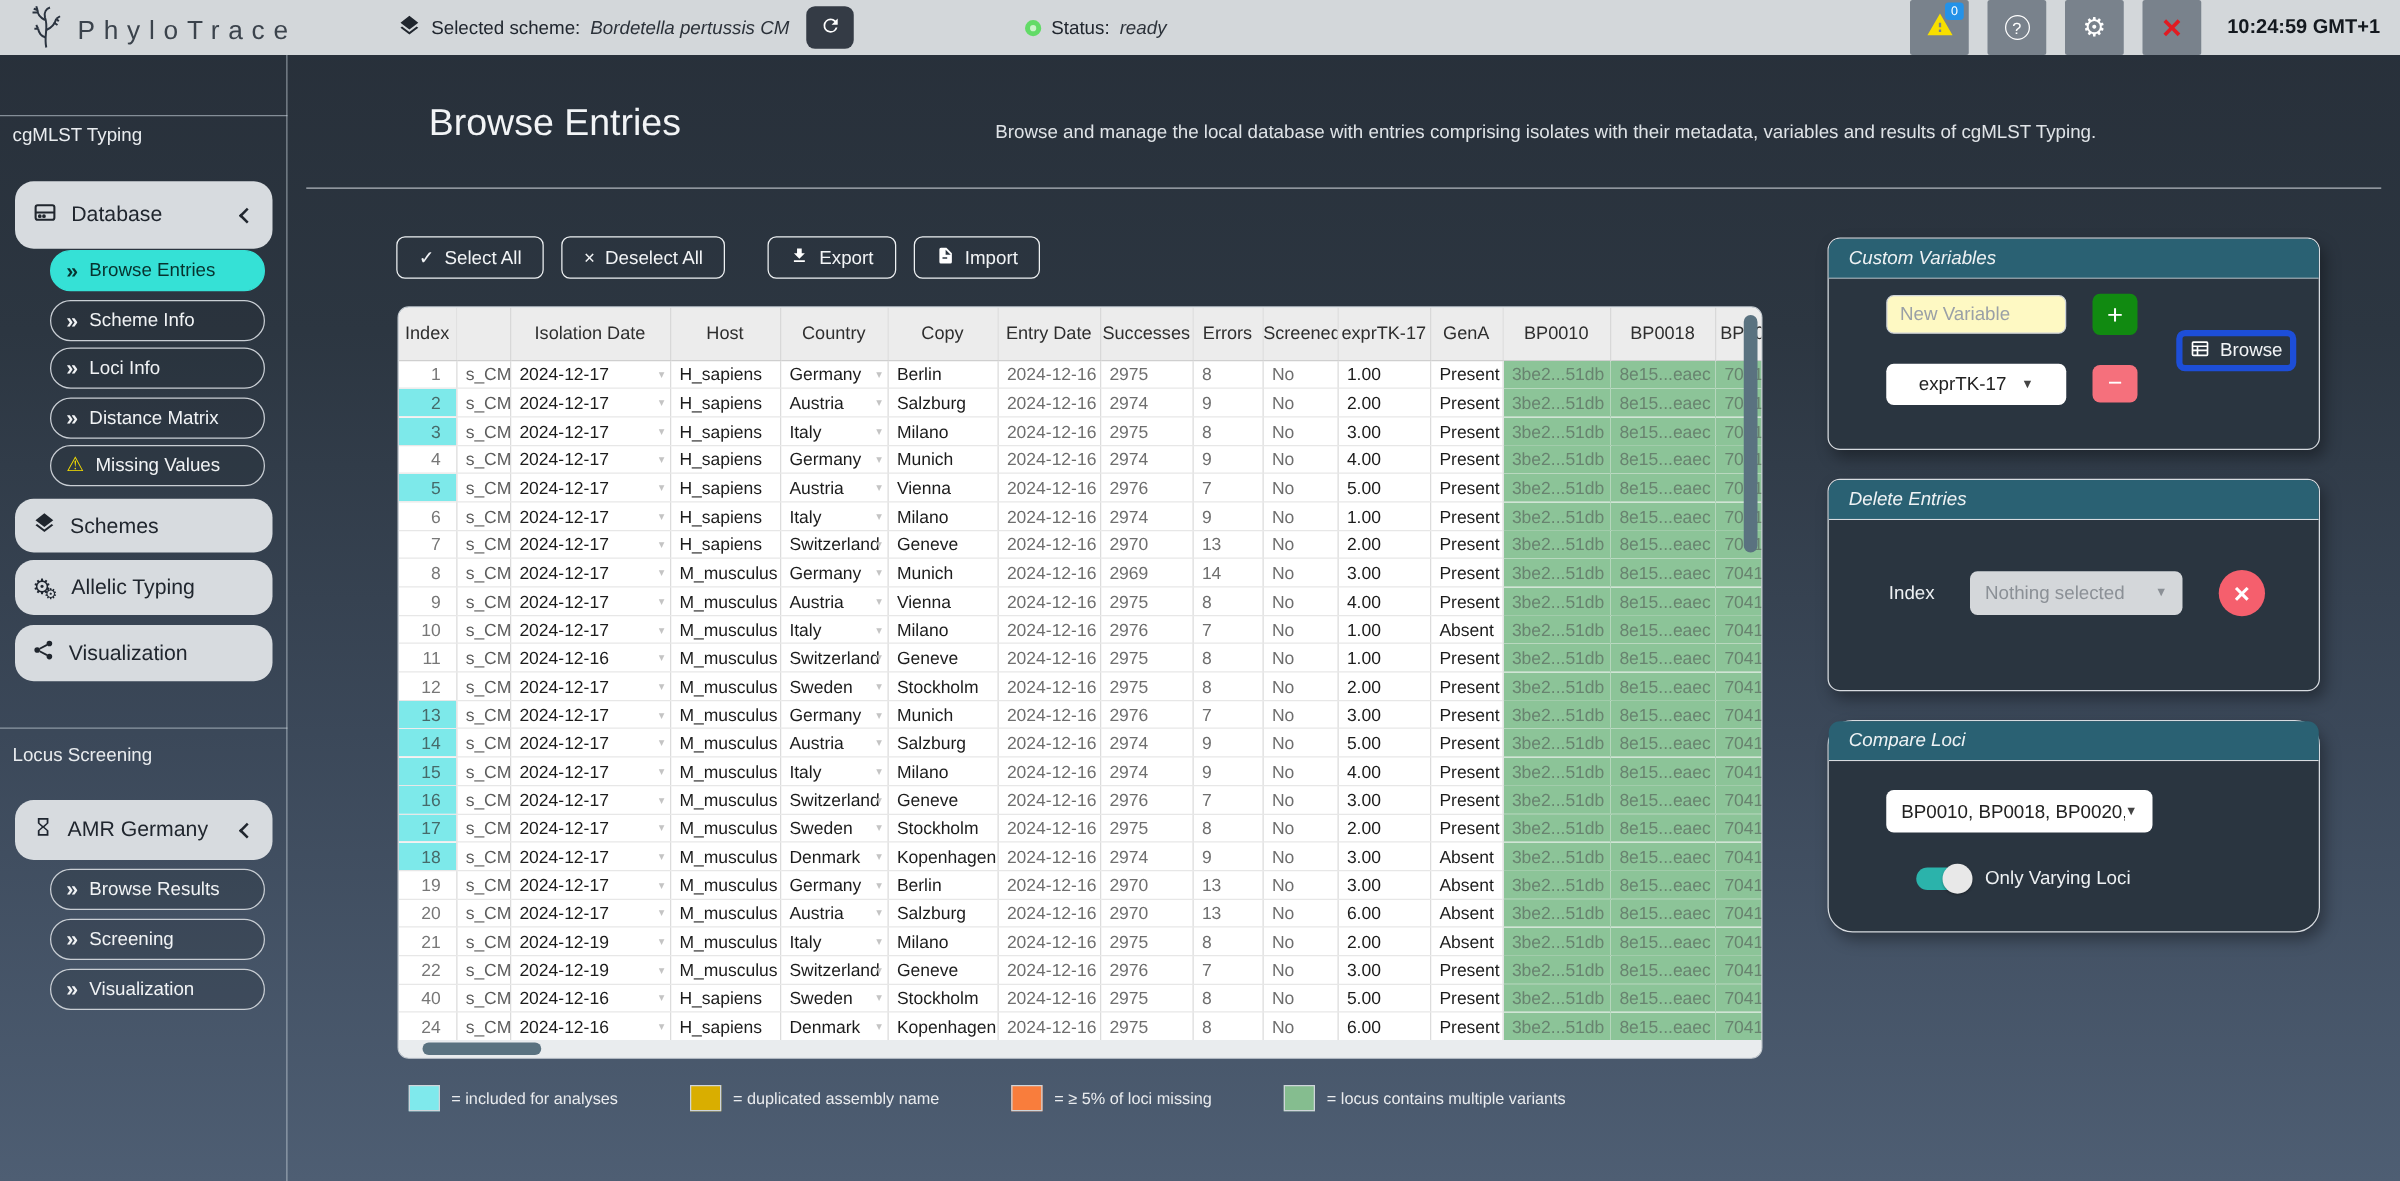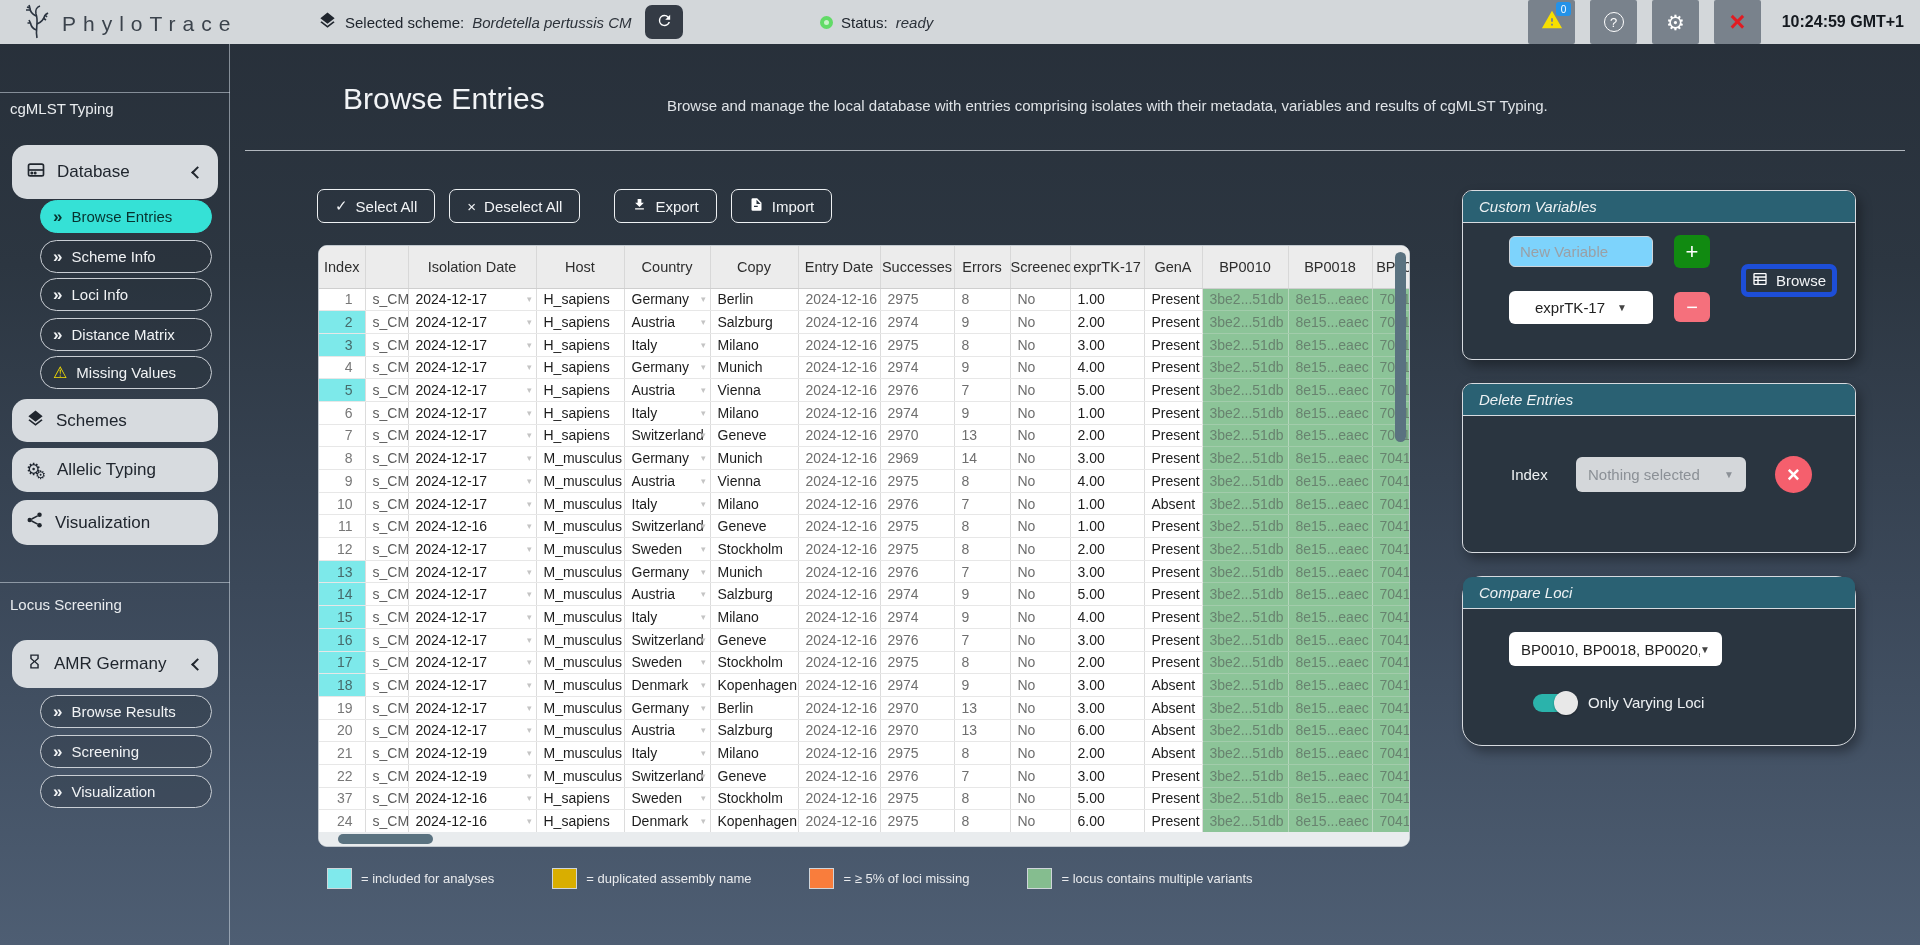--- a/index.html
+++ b/index.html
@@ -36,21 +36,21 @@
   .sb-group-btn .grow { flex:1; }
   .chev-left { width:9px; height:9px; border-left:2.5px solid #20262e; border-top:2.5px solid #20262e; transform:rotate(-45deg); }
   .sb-sub { position:absolute; left:40px; width:172px; height:33px; border:1px solid #c9ced4; border-radius:17px; display:flex; align-items:center; padding:0 12px; gap:9px; color:#f1f3f5; font-size:15px; background:rgba(34,42,52,0.25); cursor:pointer; }
   .sb-sub.active { background:#35e1d6; border-color:#35e1d6; color:#07332f; }
   .dbl-chev { font-size:17px; line-height:1; font-weight:bold; }
   .warn-tri-small { color:#f7df00; font-size:16px; line-height:1; }
 
   
   .main { position:absolute; top:44px; left:230px; right:0; bottom:0; }
   .page-title { position:absolute; left:113px; top:38px; font-size:30px; color:#f2f4f6; font-weight:400; }
-  .page-subtitle { position:absolute; left:437px; top:53px; width:1010px; font-size:15px; color:#dfe3e7; }
+  .page-subtitle { position:absolute; left:437px; top:53px; width:1010px; font-size:15px; color:#dfe3e7;text-align:right; }
   .head-divider { position:absolute; left:15px; right:15px; top:106px; border-top:1px solid rgba(223,228,233,0.75); }
 
   .toolbar { position:absolute; left:87px; top:145px; display:flex; }
   .tool-btn { height:34px; border:1px solid #eef1f3; border-radius:7px; background:transparent; color:#f2f4f6; font-size:15px; display:flex; align-items:center; gap:8px; padding:0 17px; cursor:pointer; font-family:inherit; }
   .tool-btn .glyph { font-size:15px; }
   .mr14 { margin-right:14px; } .mr34 { margin-right:34px; }
 
   
   .table-card { position:absolute; left:88px; top:201px; width:1092px; height:602px; background:#fff; border:1px solid #c2c9cf; border-radius:9px; overflow:hidden; }
   table.entries { border-collapse:collapse; table-layout:fixed; width:1113px; font-size:14px; }
@@ -76,21 +76,21 @@
   .legend-swatch { width:25px; height:21px; border:1px solid #cfd5da; display:inline-block; }
   .legend-label { font-size:13px; color:#e9ebee; }
 
   
   .right-col { position:absolute; left:1232px; top:146px; width:394px; }
   .panel { position:absolute; left:0; width:394px; height:170px; background:#2a3540; border:1px solid #d7dbe0; border-radius:10px; box-shadow:4px 6px 12px rgba(0,0,0,0.35); }
   .panel-header { height:32px; background:#2a6173; border-radius:9px 9px 0 0; display:flex; align-items:center; padding:0 16px; border-bottom:1px solid #d7dbe0; }
   .panel-title { font-size:15px; font-style:italic; color:#eef2f4; }
   .p-cv { top:0; } .p-de { top:193px; } .p-cl { top:386px;border-radius:20px; }
 
-  .text-input { position:absolute; left:46px; top:45px; width:144px; height:31px; background:#7dd3fc; border:1px solid #cfd4d9; border-radius:6px; padding:0 10px; font-size:15px; font-family:inherit; color:#333; }
+  .text-input { position:absolute; left:46px; top:45px; width:144px; height:31px; background:#fef9c3; border:1px solid #cfd4d9; border-radius:6px; padding:0 10px; font-size:15px; font-family:inherit; color:#333; }
   .text-input::placeholder { color:#9aa0a6; }
   .btn-add { position:absolute; left:211px; top:44px; width:36px; height:33px; background:#118a11; border-radius:6px; color:#fff; font-size:22px; display:flex; align-items:center; justify-content:center; cursor:pointer; }
   .btn-remove { position:absolute; left:211px; top:101px; width:36px; height:30px; background:#f5707c; border-radius:6px; color:#fff; font-size:20px; display:flex; align-items:center; justify-content:center; cursor:pointer; }
   .btn-browse { position:absolute; left:278px; top:73px; width:96px; height:33px; border:5px solid #1d4ed8; border-radius:7px; color:#f2f4f6; font-size:15px; display:flex; align-items:center; justify-content:center; gap:8px; cursor:pointer; }
   .select-box { position:absolute; background:#fff; border-radius:6px; display:flex; align-items:center; font-size:15px; color:#222; padding:0 12px; cursor:pointer; }
   .select-box .caret { margin-left:auto; font-size:10px; color:#444; }
   .sel-var { left:46px; top:100px; width:144px; height:33px; justify-content:center; gap:12px; }
   .sel-var .caret { margin-left:0; }
   .de-label { position:absolute; left:48px; top:82px; font-size:15px; color:#eef1f3; }
   .sel-index { left:113px; top:73px; width:170px; height:35px; background:#d4d7da; color:#8b9096; }
@@ -700,21 +700,21 @@
             <td class="c7">2976</td>
             <td class="c8">7</td>
             <td class="c9">No</td>
             <td class="c10">3.00</td>
             <td class="c11">Present</td>
             <td class="c12">3be2...51db</td>
             <td class="c13">8e15...eaec</td>
             <td class="c14">7041</td>
           </tr>
           <tr>
-            <td class="c0">37</td>
+            <td class="c0">40</td>
             <td class="c1">s_CM</td>
             <td class="c2">2024-12-16<span class="dd-arrow">▾</span></td>
             <td class="c3">H_sapiens</td>
             <td class="c4">Sweden<span class="dd-arrow">▾</span></td>
             <td class="c5">Stockholm</td>
             <td class="c6">2024-12-16</td>
             <td class="c7">2975</td>
             <td class="c8">8</td>
             <td class="c9">No</td>
             <td class="c10">5.00</td>

